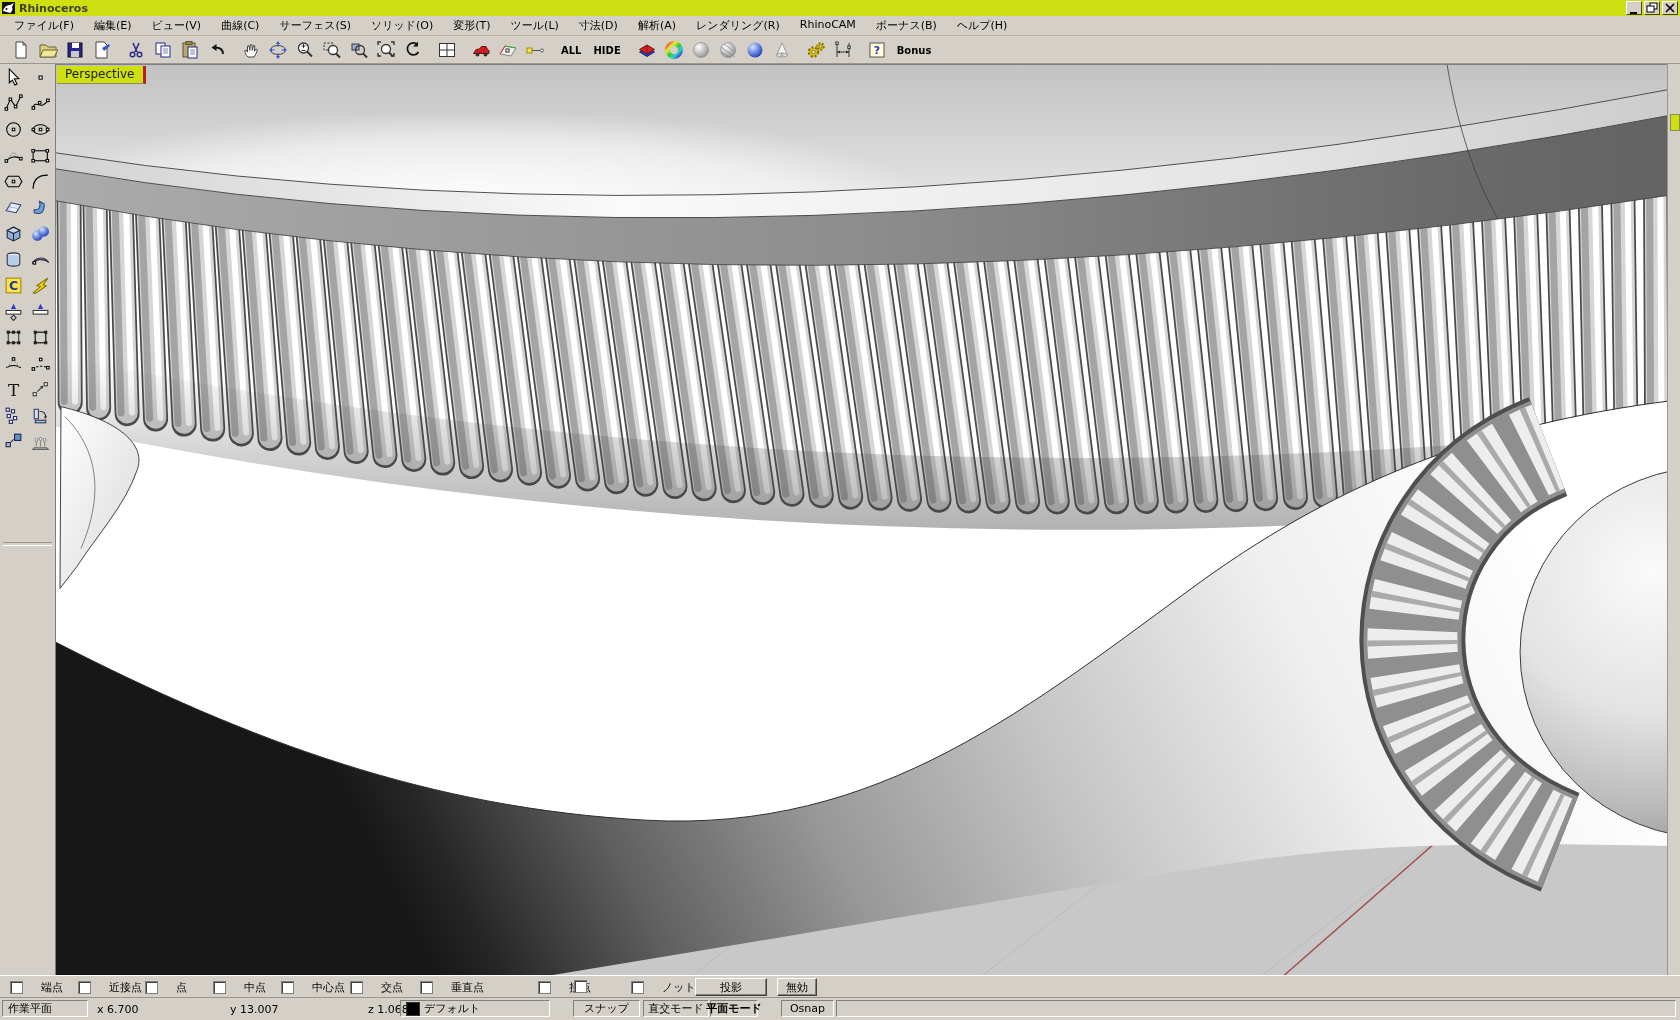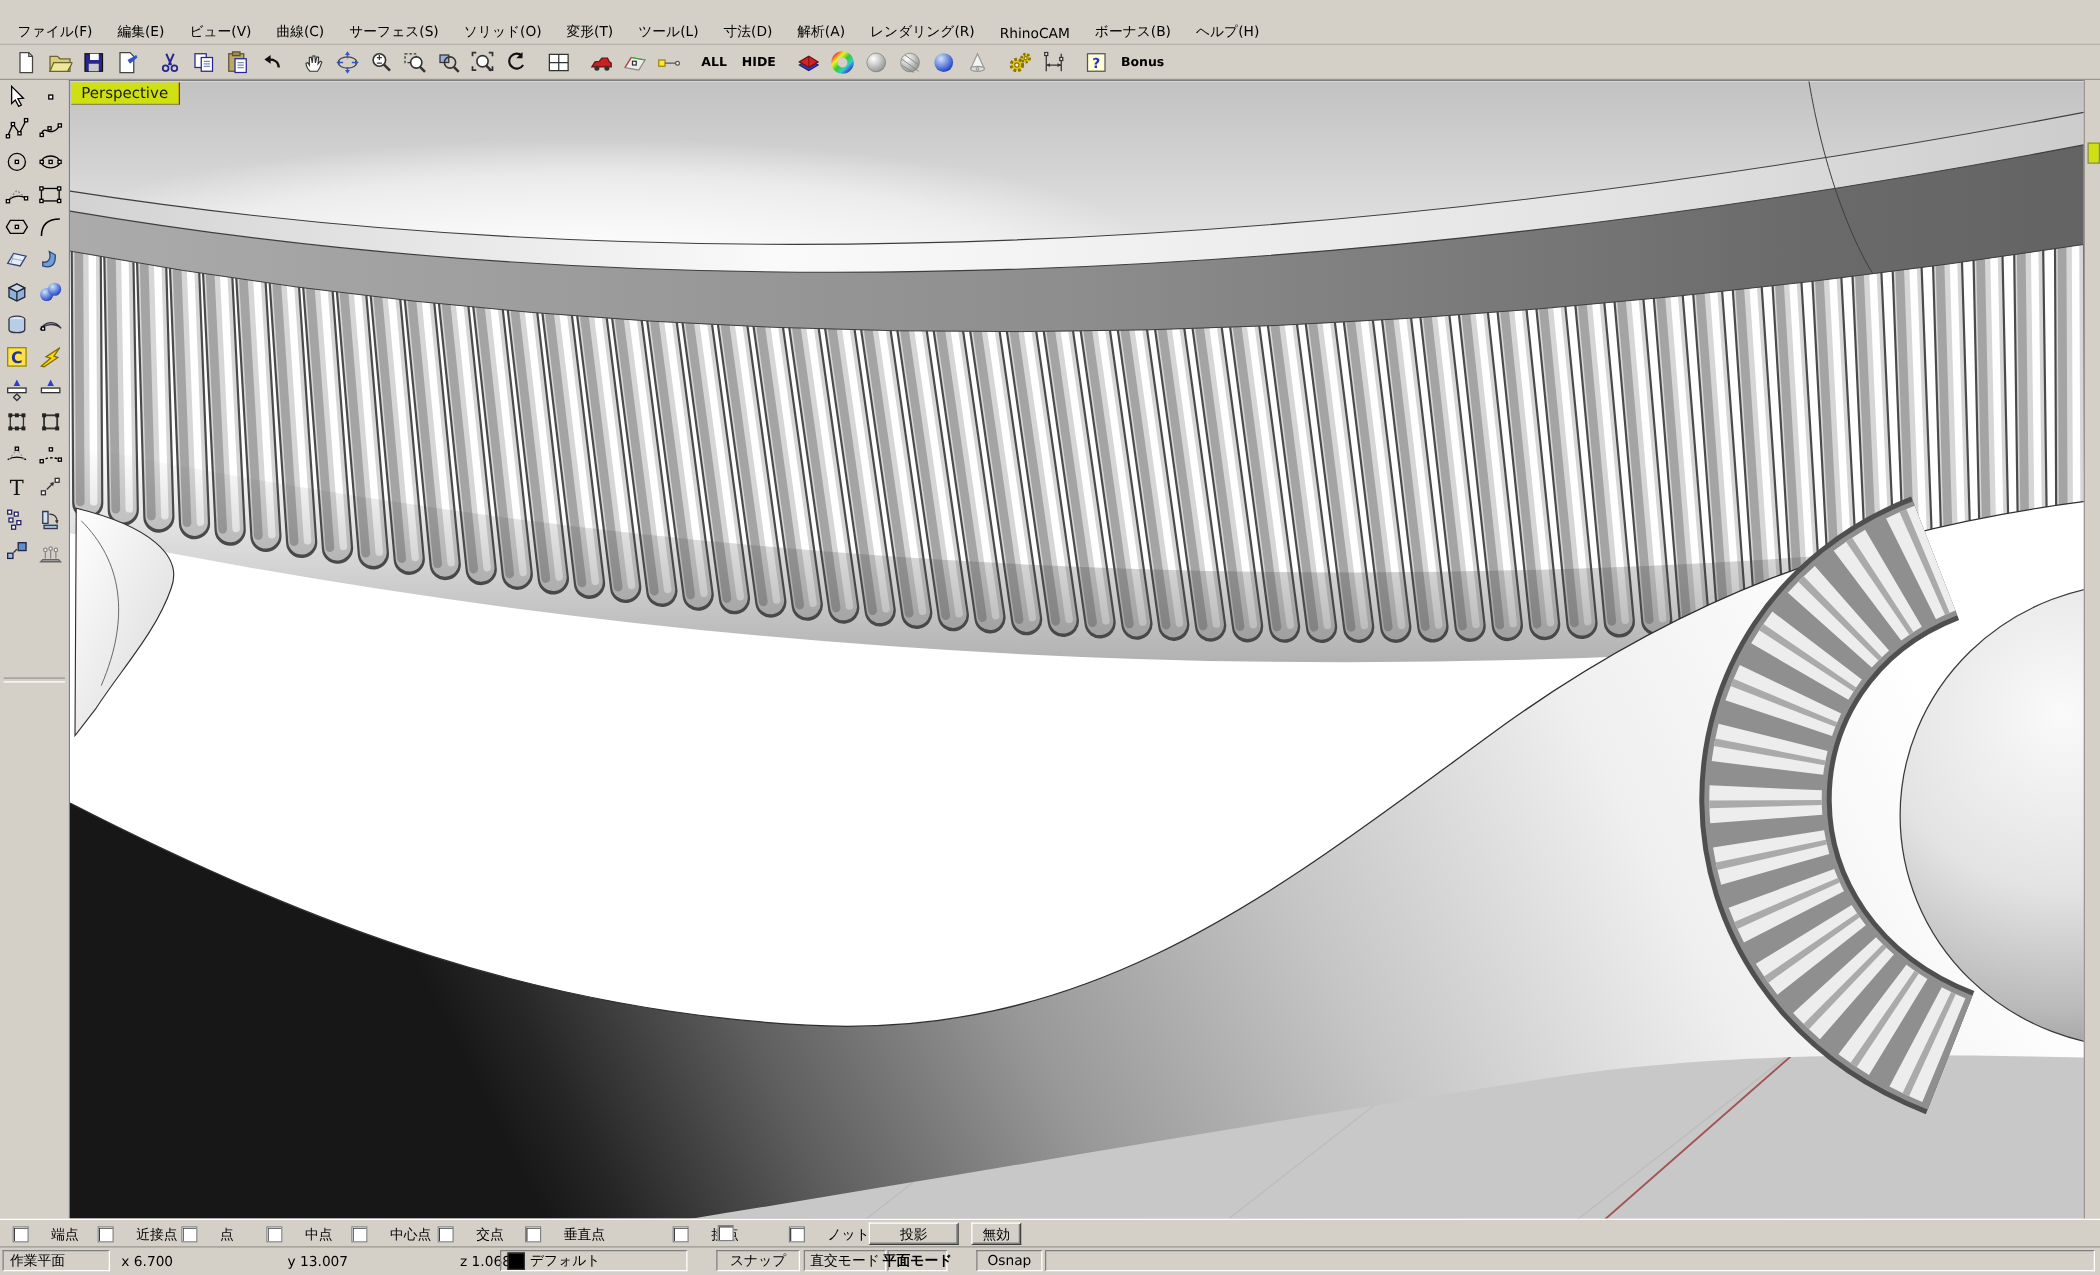--- a/index.html
+++ b/index.html
@@ -9,21 +9,21 @@
   
   #titlebar{position:absolute;left:0;top:0;width:100%;height:16px;background:#cfe012;
             display:flex;align-items:center;padding-left:2px;box-sizing:border-box;}
   #titlebar .logo{width:13px;height:12px;margin-right:4px;}
   #titlebar .title{font-weight:bold;font-size:11px;color:#3f3f2a;}
   #winbtns{position:absolute;right:2px;top:1px;display:flex;gap:2px;}
   .winbtn{width:16px;height:14px;background:#d4d0c8;border:1px solid;
           border-color:#fff #404040 #404040 #fff;display:flex;align-items:center;justify-content:center;padding:0;}
   
   #menubar{position:absolute;left:0;top:16px;width:100%;height:20px;background:#d4d0c8;
-           display:flex;align-items:flex-end;padding-left:4px;box-sizing:border-box;
+           display:flex;align-items:flex-start;padding-left:4px;box-sizing:border-box;
            border-bottom:1px solid #b8b4ac;}
   .menu-item{padding:2px 10px;white-space:nowrap;}
   
   #toolbar{position:absolute;left:0;top:37px;width:100%;height:27px;background:#d4d0c8;
            display:flex;align-items:center;padding-left:7px;box-sizing:border-box;
            border-bottom:1px solid #9a968e;}
   .tb-btn{width:25px;height:24px;background:#d4d0c8;border:1px solid #d4d0c8;padding:0;margin:0 1px;
           display:flex;align-items:center;justify-content:center;}
   .tb-btn svg{width:20px;height:20px;}
   .tb-text{height:24px;background:#d4d0c8;border:1px solid #d4d0c8;margin:0 1px;
@@ -35,21 +35,21 @@
              display:grid;grid-template-columns:26px 26px;gap:1px;align-content:start;padding:1px;box-sizing:border-box;}
   .lt-btn{width:25px;height:25px;background:#d4d0c8;border:1px solid #d4d0c8;padding:0;
           display:flex;align-items:center;justify-content:center;}
   .lt-btn svg{width:21px;height:21px;}
   #lt-divider{position:absolute;left:3px;top:478px;width:49px;height:2px;
               border-top:1px solid #9a968e;border-bottom:1px solid #fff;}
   #viewport{position:absolute;left:55px;top:0;width:1613px;height:911px;
             border-top:1px solid #808080;border-left:1px solid #808080;box-sizing:border-box;background:#fff;}
   #scene{position:absolute;left:0;top:0;width:100%;height:100%;}
   #vp-label{position:absolute;left:1px;top:1px;background:#cfe012;color:#1c1c1c;
-            font-size:12px;padding:1px 8px 2px 8px;border-right:1px solid #b91c1c;border-bottom:1px solid #8a8a5a;}
+            font-size:12px;padding:1px 8px 2px 8px;border-right:3px solid #b91c1c;border-bottom:1px solid #8a8a5a;}
   #rightstrip{position:absolute;right:0;top:0;width:12px;height:911px;background:#d4d0c8;
               border-left:1px solid #9a968e;}
   #strip-tab{position:absolute;left:2px;top:50px;width:8px;height:15px;background:#cfe012;border:1px solid #8a8a5a;}
   
   #osnapbar{position:absolute;left:0;top:975px;width:100%;height:22px;background:#d4d0c8;
             border-top:1px solid #fff;box-sizing:border-box;}
   .osnap-item{position:absolute;top:4px;display:flex;align-items:center;gap:18px;}
   .cb{display:inline-block;width:11px;height:11px;background:#fff;border:1px solid #808080;
       box-shadow:inset 1px 1px 0 #404040;}
   .osnap-btn{position:absolute;top:2px;height:18px;background:#d4d0c8;border:1px solid;
@@ -62,20 +62,46 @@
            display:flex;align-items:center;padding:0 5px;box-sizing:border-box;white-space:nowrap;}
   .sb-text{position:absolute;top:5px;white-space:nowrap;}
   .swatch{display:inline-block;width:12px;height:12px;background:#000;margin-right:4px;border:1px solid #333;}
   .pane-active{font-weight:bold;}
 </style>
 </head>
 <body>
 
 <div id="app">
 
+  <div id="titlebar">
+    <svg class="logo" viewBox="0 0 13 12">
+      <rect x="0" y="0" width="13" height="12" fill="#111"></rect>
+      <path d="M1 9C2 5 5 3 8 3l4-2-2 4c1 2 0 5-2 6z" fill="#fff"></path>
+      <circle cx="4.5" cy="7" r="1" fill="#111"></circle>
+    </svg>
+    <span class="title">Rhinoceros</span>
+    <div id="winbtns">
+        <button class="winbtn">
+          <svg viewBox="0 0 14 14" xmlns="http://www.w3.org/2000/svg">
+            <path d="M3 12h7" stroke="#000" stroke-width="2"></path>
+          </svg>
+        </button>
+        <button class="winbtn">
+          <svg viewBox="0 0 14 14" xmlns="http://www.w3.org/2000/svg">
+            <rect x="5" y="2" width="7" height="6" fill="#fff" stroke="#000"></rect>
+            <rect x="2" y="5" width="7" height="6" fill="#fff" stroke="#000"></rect>
+          </svg>
+        </button>
+        <button class="winbtn">
+          <svg viewBox="0 0 14 14" xmlns="http://www.w3.org/2000/svg">
+            <path d="M3 3l8 8M11 3l-8 8" stroke="#000" stroke-width="1.6"></path>
+          </svg>
+        </button>
+      </div>
+  </div>
 
   <div id="menubar">
       <span class="menu-item">ファイル(F)</span>
       <span class="menu-item">編集(E)</span>
       <span class="menu-item">ビュー(V)</span>
       <span class="menu-item">曲線(C)</span>
       <span class="menu-item">サーフェス(S)</span>
       <span class="menu-item">ソリッド(O)</span>
       <span class="menu-item">変形(T)</span>
       <span class="menu-item">ツール(L)</span>

